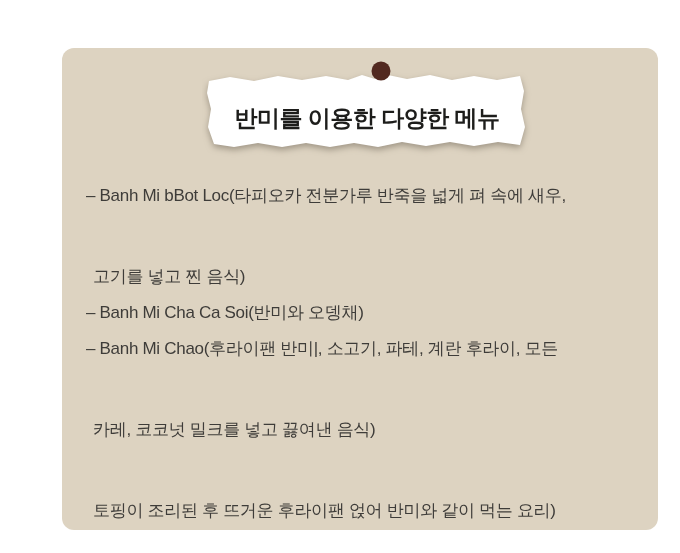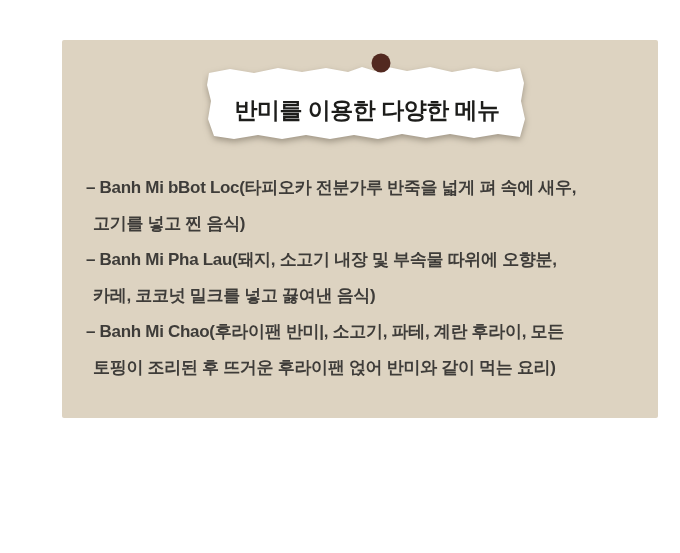--- a/index.html
+++ b/index.html
@@ -10,25 +10,25 @@
   body {
     width: 680px;
     height: 553px;
     position: relative;
     overflow: hidden;
     font-family: "Liberation Sans", "DejaVu Sans", sans-serif;
   }
   .card {
     position: absolute;
     left: 62px;
-    top: 40px;
+    top: 48px;
     width: 596px;
-    height: 378px;
+    height: 482px;
     background: var(--card-bg, #ddd3c1);
-    border-radius: 2px;
+    border-radius: 12px;
   }
   .banner {
     position: absolute;
     left: 140px;
     top: 9px;
     width: 330px;
     height: 102px;
   }
   .banner svg {
     position: absolute;
@@ -59,24 +59,24 @@
     left: 24px;
     top: 130px;
     right: 14px;
     color: var(--body-color, #3e3c39);
   }
   .menu .line {
     font-size: 17px;
     line-height: 36px;
     letter-spacing: -0.3px;
     white-space: nowrap;
-    font-weight: bold;
   }
   .menu .line.cont {
     padding-left: 7px;
+    margin-top: 45px;
   }
 </style>
 </head>
 <body style="background: rgb(255, 255, 255);">
 
 <div class="card">
 
   <div class="banner">
     <svg width="330" height="102" viewBox="0 0 330 102">
       <polygon class="paper-shape" points="7,24 28,20 52,24 76,19 100,23 124,19 146,23 160,18 173,22 186,18 205,22 228,18 250,23 272,19 295,23 318,19
@@ -84,19 +84,19 @@
                 296,85 272,89 248,85 224,89 200,85 176,90 152,86 128,90 104,86 80,90 56,86 32,90 12,87
                 6,70 9,52 5,36" fill="#ffffff"></polygon>
       <circle cx="179" cy="14" r="9.5" fill="#522920"></circle>
     </svg>
     <div class="banner-title">반미를 이용한 다양한 메뉴</div>
   </div>
 
   <div class="menu">
       <div class="line">– Banh Mi bBot Loc(타피오카 전분가루 반죽을 넓게 펴 속에 새우,</div>
       <div class="line cont">고기를 넣고 찐 음식)</div>
-      <div class="line">– Banh Mi Pha Lau(돼지, 소고기 내장 및 부속물 따위에 오향분,</div>
+      <div class="line">– Banh Mi Cha Ca Soi(반미와 오뎅채)</div>
+      <div class="line">– Banh Mi Chao(후라이팬 반미|, 소고기, 파테, 계란 후라이, 모든</div>
       <div class="line cont">카레, 코코넛 밀크를 넣고 끓여낸 음식)</div>
-      <div class="line">– Banh Mi Chao(후라이팬 반미|, 소고기, 파테, 계란 후라이, 모든</div>
       <div class="line cont">토핑이 조리된 후 뜨거운 후라이팬 얹어 반미와 같이 먹는 요리)</div>
     </div>
 
 </div>
 
 </body></html>

